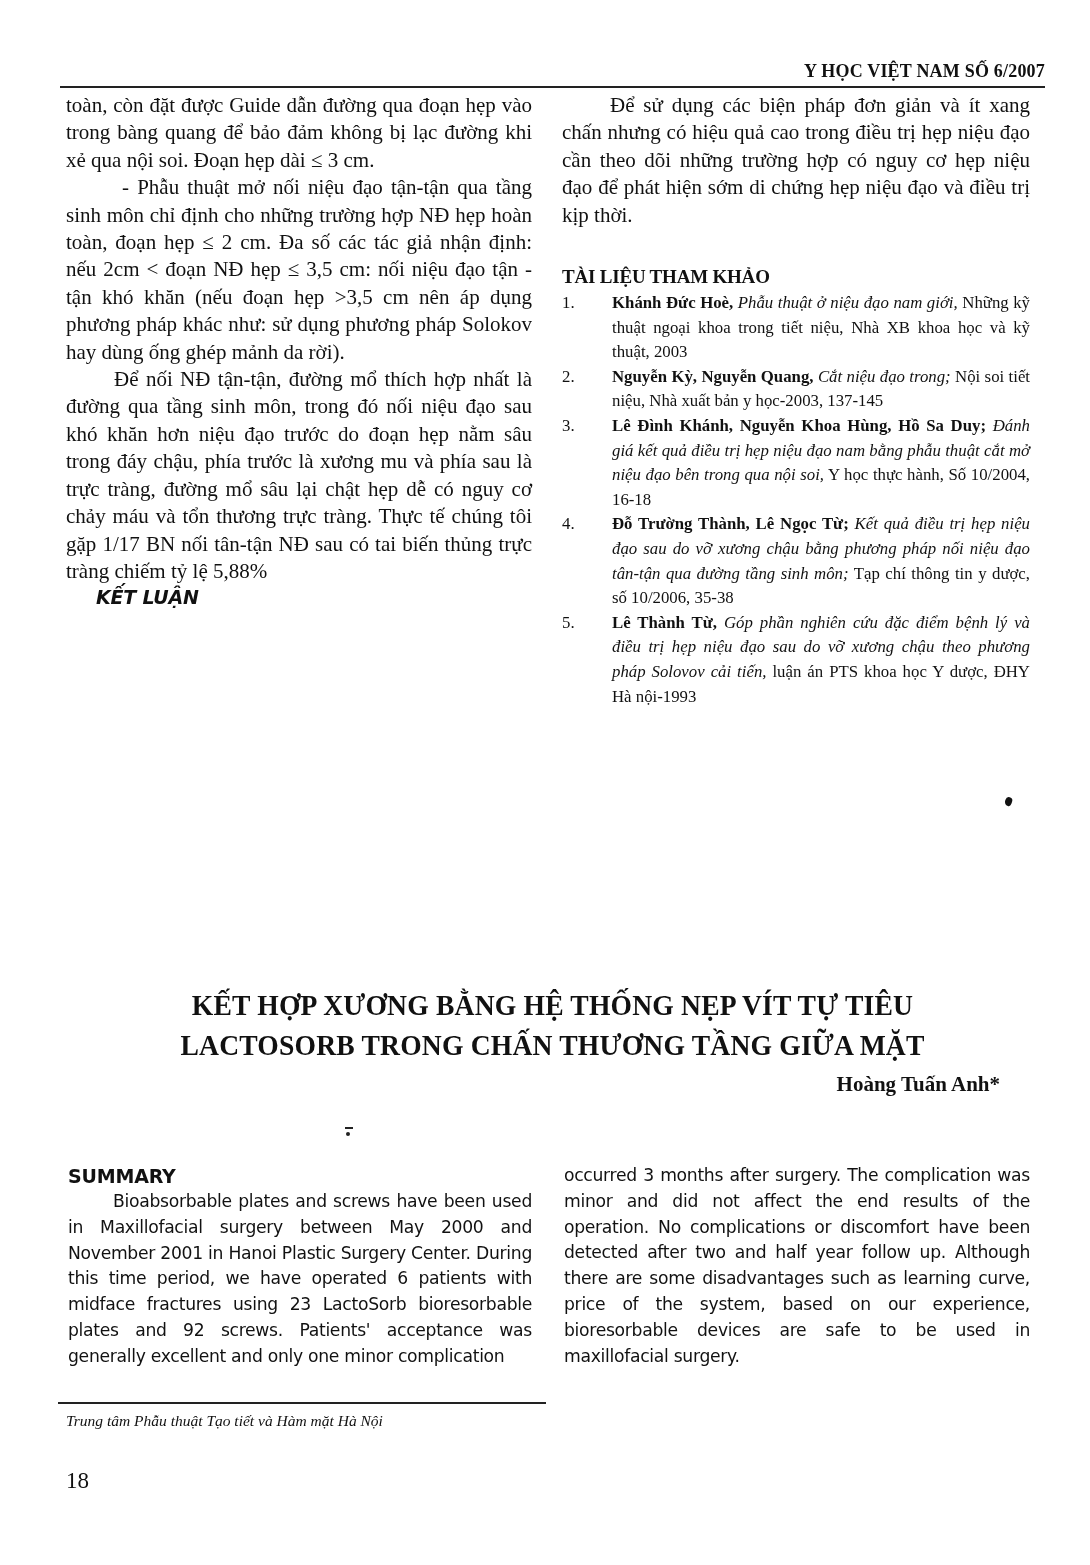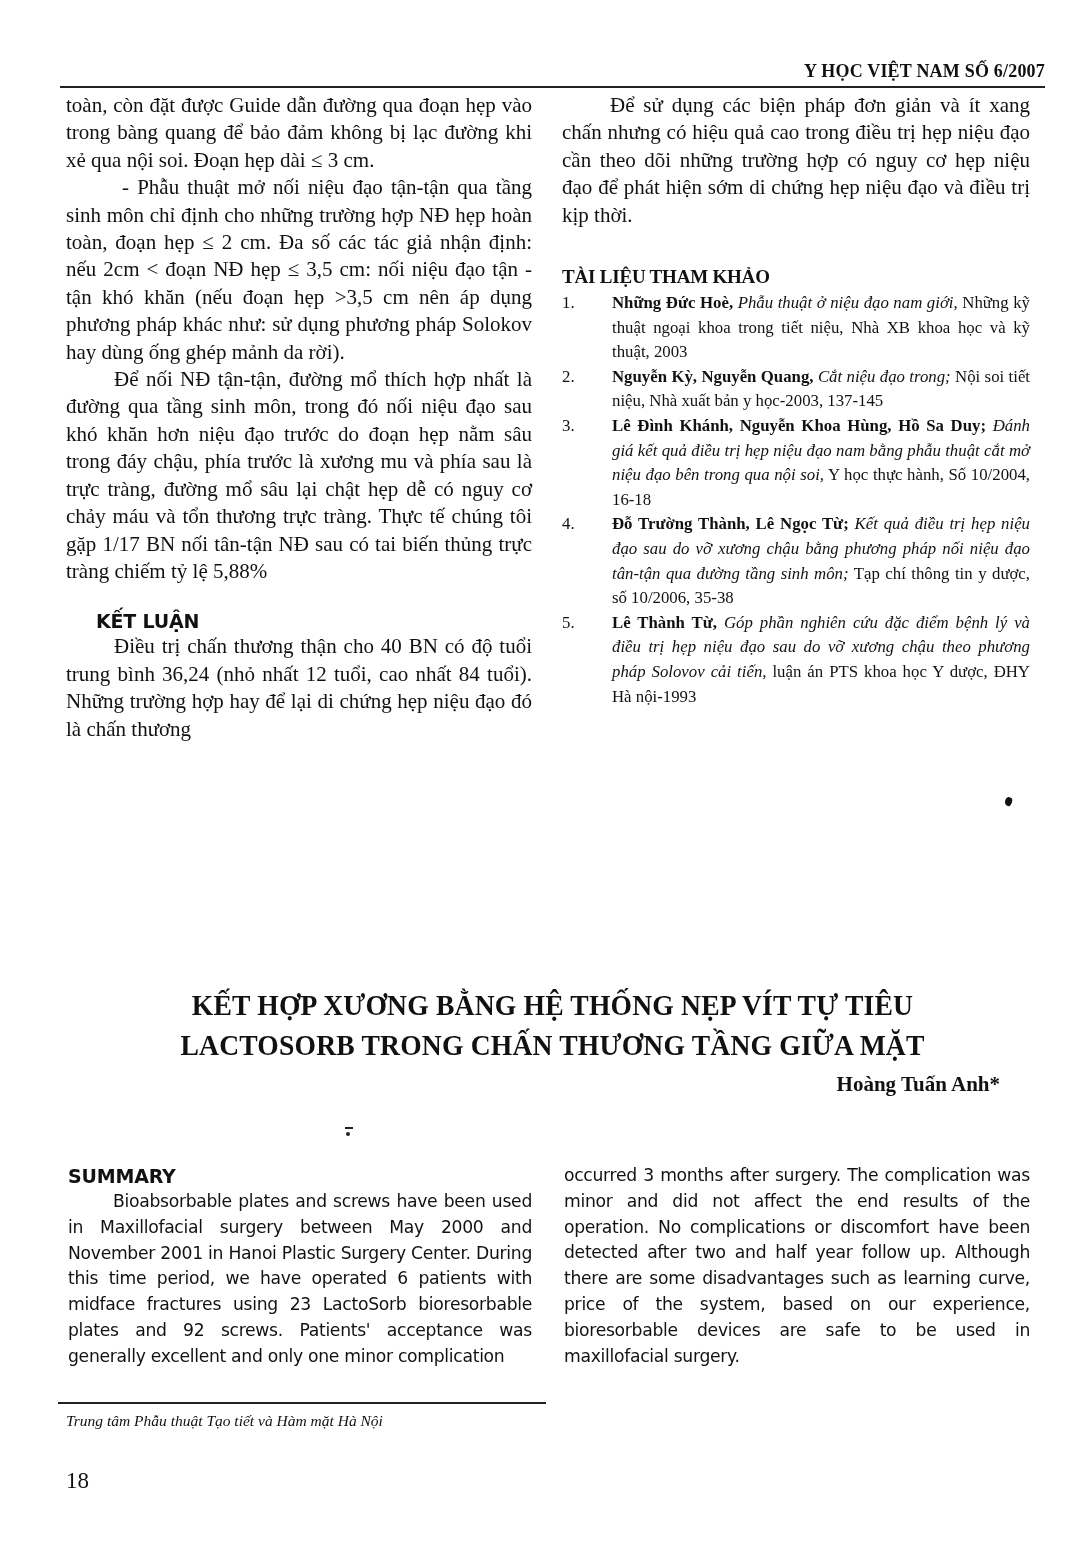--- a/index.html
+++ b/index.html
@@ -16,21 +16,21 @@
     .col { position: absolute; font-size: 21px; line-height: 27.4px; text-align: justify; }
     .col p { margin: 0; }
     .col .indent { text-indent: 48px; }
     .col .dash { text-indent: 56px; }
     #col-left { left: 66px; top: 92px; width: 466px; }
     #col-right { left: 562px; top: 92px; width: 468px; }
     .sec-h {
       font-family: "DejaVu Sans", "Liberation Sans", sans-serif; font-weight: bold;
       font-size: 19px; line-height: 24px; margin: 6px 0 0 0; letter-spacing: -0.2px;
     }
-    #conclusion-h { margin-left: 30px; margin-top: 24px; }
+    #conclusion-h { margin-left: 30px; margin-top: 0; font-style: italic; }
     #refs-h { margin-top: 36px; margin-bottom: 2px; font-family: Liberation Serif, serif; }
     .refs { list-style: none; padding: 0; margin: 0; font-size: 16.8px; line-height: 24.6px; }
     .refs li { position: relative; padding-left: 50px; text-align: justify; }
     .refs li .num { position: absolute; left: 0; top: 0; }
     .refs b { font-weight: bold; }
     .refs i { font-style: italic; }
     .mark-dot {
       position: absolute; left: 1005px; top: 797px; width: 7px; height: 9px;
       background: #111; border-radius: 50% 50% 40% 60%; transform: rotate(20deg);
     }
@@ -64,30 +64,29 @@
 
 <div class="header">
   <span>Y HỌC VIỆT NAM SỐ 6/2007</span>
 </div>
 
 <div class="col" id="col-left">
   <p>toàn, còn đặt được Guide dẫn đường qua đoạn hẹp vào trong bàng quang để bảo đảm không bị lạc đường khi xẻ qua nội soi. Đoạn hẹp dài ≤ 3 cm.</p>
   <p class="dash">- Phẫu thuật mở nối niệu đạo tận-tận qua tầng sinh môn chỉ định cho những trường hợp NĐ hẹp hoàn toàn, đoạn hẹp ≤ 2 cm. Đa số các tác giả nhận định: nếu 2cm &lt; đoạn NĐ hẹp ≤ 3,5 cm: nối niệu đạo tận - tận khó khăn (nếu đoạn hẹp &gt;3,5 cm nên áp dụng phương pháp khác như: sử dụng phương pháp Solokov hay dùng ống ghép mảnh da rời).</p>
   <p class="indent">Để nối NĐ tận-tận, đường mổ thích hợp nhất là đường qua tầng sinh môn, trong đó nối niệu đạo sau khó khăn hơn niệu đạo trước do đoạn hẹp nằm sâu trong đáy chậu, phía trước là xương mu và phía sau là trực tràng, đường mổ sâu lại chật hẹp dễ có nguy cơ chảy máu và tổn thương trực tràng. Thực tế chúng tôi gặp 1/17 BN nối tân-tận NĐ sau có tai biến thủng trực tràng chiếm tỷ lệ 5,88%</p>
   <div class="sec-h" id="conclusion-h">KẾT LUẬN</div>
-  <p class="indent">Điều trị chấn thương thận cho 40 BN có độ tuổi trung bình 36,24 (nhỏ nhất 12 tuổi, cao nhất 84 tuổi). Những trường hợp hay để lại di chứng hẹp niệu đạo đó là chấn thương</p>
 </div>
 
 <div class="col" id="col-right">
   <p class="indent">Để sử dụng các biện pháp đơn giản và ít xang chấn nhưng có hiệu quả cao trong điều trị hẹp niệu đạo cần theo dõi những trường hợp có nguy cơ hẹp niệu đạo để phát hiện sớm di chứng hẹp niệu đạo và điều trị kịp thời.</p>
   <div class="sec-h" id="refs-h">TÀI LIỆU THAM KHẢO</div>
   <ol class="refs">
     <li>
       <span class="num">1.</span>
-      <b>Những Đức Hoè,</b> 
+      <b>Khánh Đức Hoè,</b> 
       <i>Phẫu thuật ở niệu đạo nam giới,</i> 
       <span>Những kỹ thuật ngoại khoa trong tiết niệu, Nhà XB khoa học và kỹ thuật, 2003</span>
     </li>
     <li>
       <span class="num">2.</span>
       <b>Nguyễn Kỳ, Nguyễn Quang,</b> 
       <i>Cắt niệu đạo trong;</i> 
       <span>Nội soi tiết niệu, Nhà xuất bản y học-2003, 137-145</span>
     </li>
     <li>

